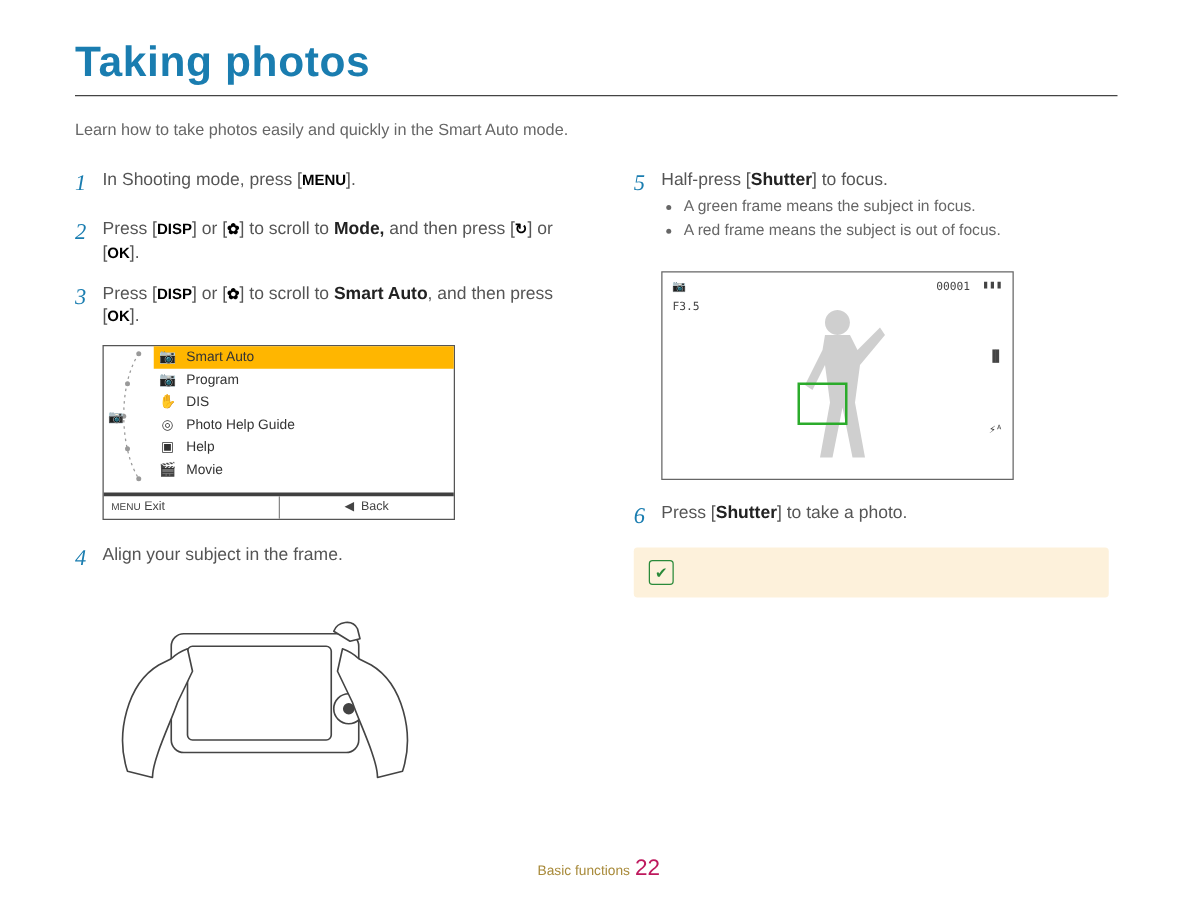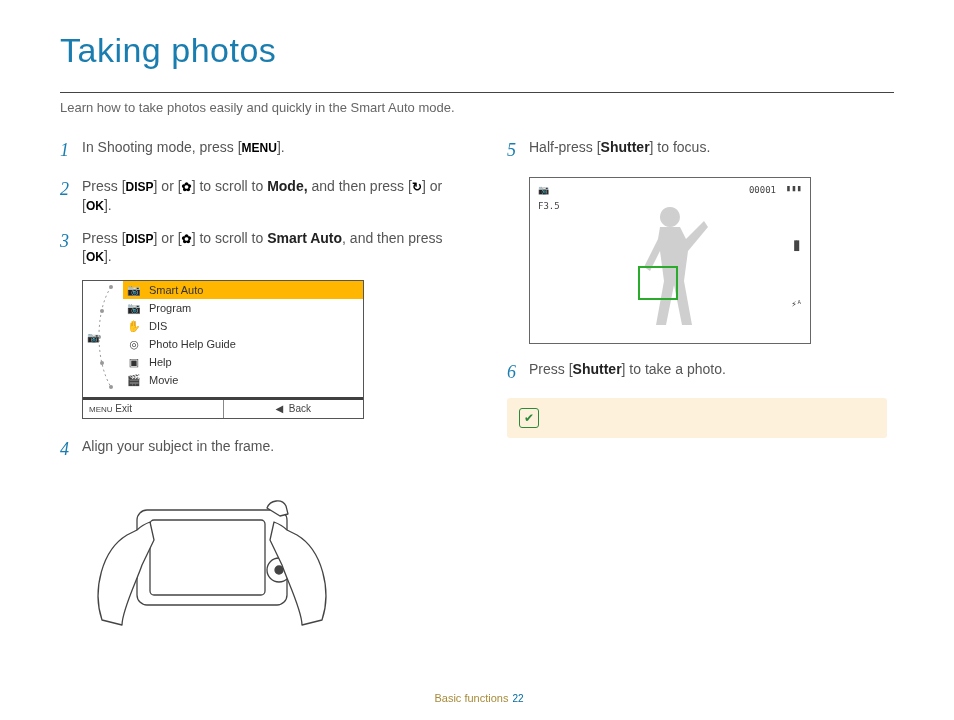--- a/index.html
+++ b/index.html
@@ -1,17 +1,17 @@
 <!DOCTYPE html>
 <html><head>
 <meta charset="utf-8">
 <style>
   body{margin:0;font-family:Arial,Helvetica,sans-serif;background:#fff;color:#333;font-size:14px;line-height:1.35;width:954px;height:720px;overflow:hidden;box-sizing:border-box;padding:28px 60px 10px 60px;position:relative}
-  .title{font-size:34px;color:#1a7db0;font-weight:400;border-bottom:1px solid #444;padding-bottom:18px;margin:0 0 4px 0;letter-spacing:.5px}
-  .intro{font-size:13px;color:#666;margin:6px 0 22px 0}
+  .title{font-size:34px;color:#1a7db0;font-weight:700;border-bottom:1px solid #444;padding-bottom:2px;margin:0 0 4px 0;letter-spacing:.5px}
+  .intro{font-size:13px;color:#666;margin:18px 0 22px 0}
   .intro .em{font-weight:400}
   .cols{display:flex;gap:60px}
   .col{flex:1;min-width:0}
   .step{display:flex;margin:0 0 14px 0}
   .num{color:#1a7db0;font-style:italic;font-size:18px;width:22px;flex:none;font-family:Georgia,serif}
   .text{flex:1;color:#555}
   .b{font-weight:700;color:#222}
   .bullets{margin:4px 0 10px 0;padding-left:18px}
   .bullets li{font-size:12.5px;color:#666;margin:2px 0}
   .btn{display:inline-block;font-family:Arial;font-weight:700;font-size:12px;color:#000}
@@ -21,21 +21,21 @@
   .menu-list{flex:1}
   .mrow{display:flex;align-items:center;height:18px}
   .mrow.sel{background:#ffb600}
   .mico{width:22px;height:14px;margin-right:4px;display:inline-flex;align-items:center;justify-content:center}
   .menu-bar{display:flex;border-top:3px solid #404040}
   .menu-bar div{flex:1;padding:2px 6px;font-size:10px;color:#444}
   .menu-bar div+div{border-left:1px solid #888}
   .tip{background:#fdf1db;border-radius:3px;padding:10px 12px;display:flex;align-items:center;gap:10px;font-size:11.5px;color:#7a5a00;width:92%}
   .tip .ticon{width:18px;height:18px;border:1.5px solid #2a8a3a;border-radius:3px;display:flex;align-items:center;justify-content:center;color:#2a8a3a;font-size:12px;flex:none}
   .footer{position:absolute;bottom:14px;left:0;right:0;text-align:center;font-size:11px;color:#8a6a1a}
-  .footer span{font-size:10px;color:#0369a1;margin-left:4px}
+  .footer span{font-size:18px;color:#be185d;margin-left:4px}
   .lcd{border:1px solid #666;width:280px;height:165px;margin-left:22px;position:relative;margin-bottom:16px}
   .sil{position:absolute;left:50%;top:18%;transform:translateX(-50%)}
   .fbox{position:absolute;left:108px;top:88px;width:36px;height:30px;border:2px solid #2bab2b}
   .lcd .hud{position:absolute;font-size:9px;color:#444;font-family:monospace}
   .cam-ill{width:260px;height:170px;margin-left:22px;display:flex;align-items:center;justify-content:center}
   svg{overflow:visible}
 </style>
 </head>
 <body>
 
@@ -133,20 +133,24 @@
       </svg>
     </div>
   </div>
 
   <div class="col">
 
     <div class="step">
       <div class="num">5</div>
       <div class="text">
         <span>Half-press [</span><span class="b">Shutter</span><span>] to focus.</span>
+        <ul class="bullets">
+          <li>A green frame means the subject in focus.</li>
+          <li>A red frame means the subject is out of focus.</li>
+        </ul>
       </div>
     </div>
 
     <div class="lcd">
       <div class="hud" style="top:6px;left:8px">📷</div>
       <div class="hud" style="top:22px;left:8px">F3.5</div>
       <div class="hud" style="top:6px;right:34px">00001</div>
       <div class="hud" style="top:4px;right:8px">▮▮▮</div>
       <div class="hud" style="top:62px;right:8px">▐▌</div>
       <div class="hud" style="top:120px;right:8px">⚡ᴬ</div>

